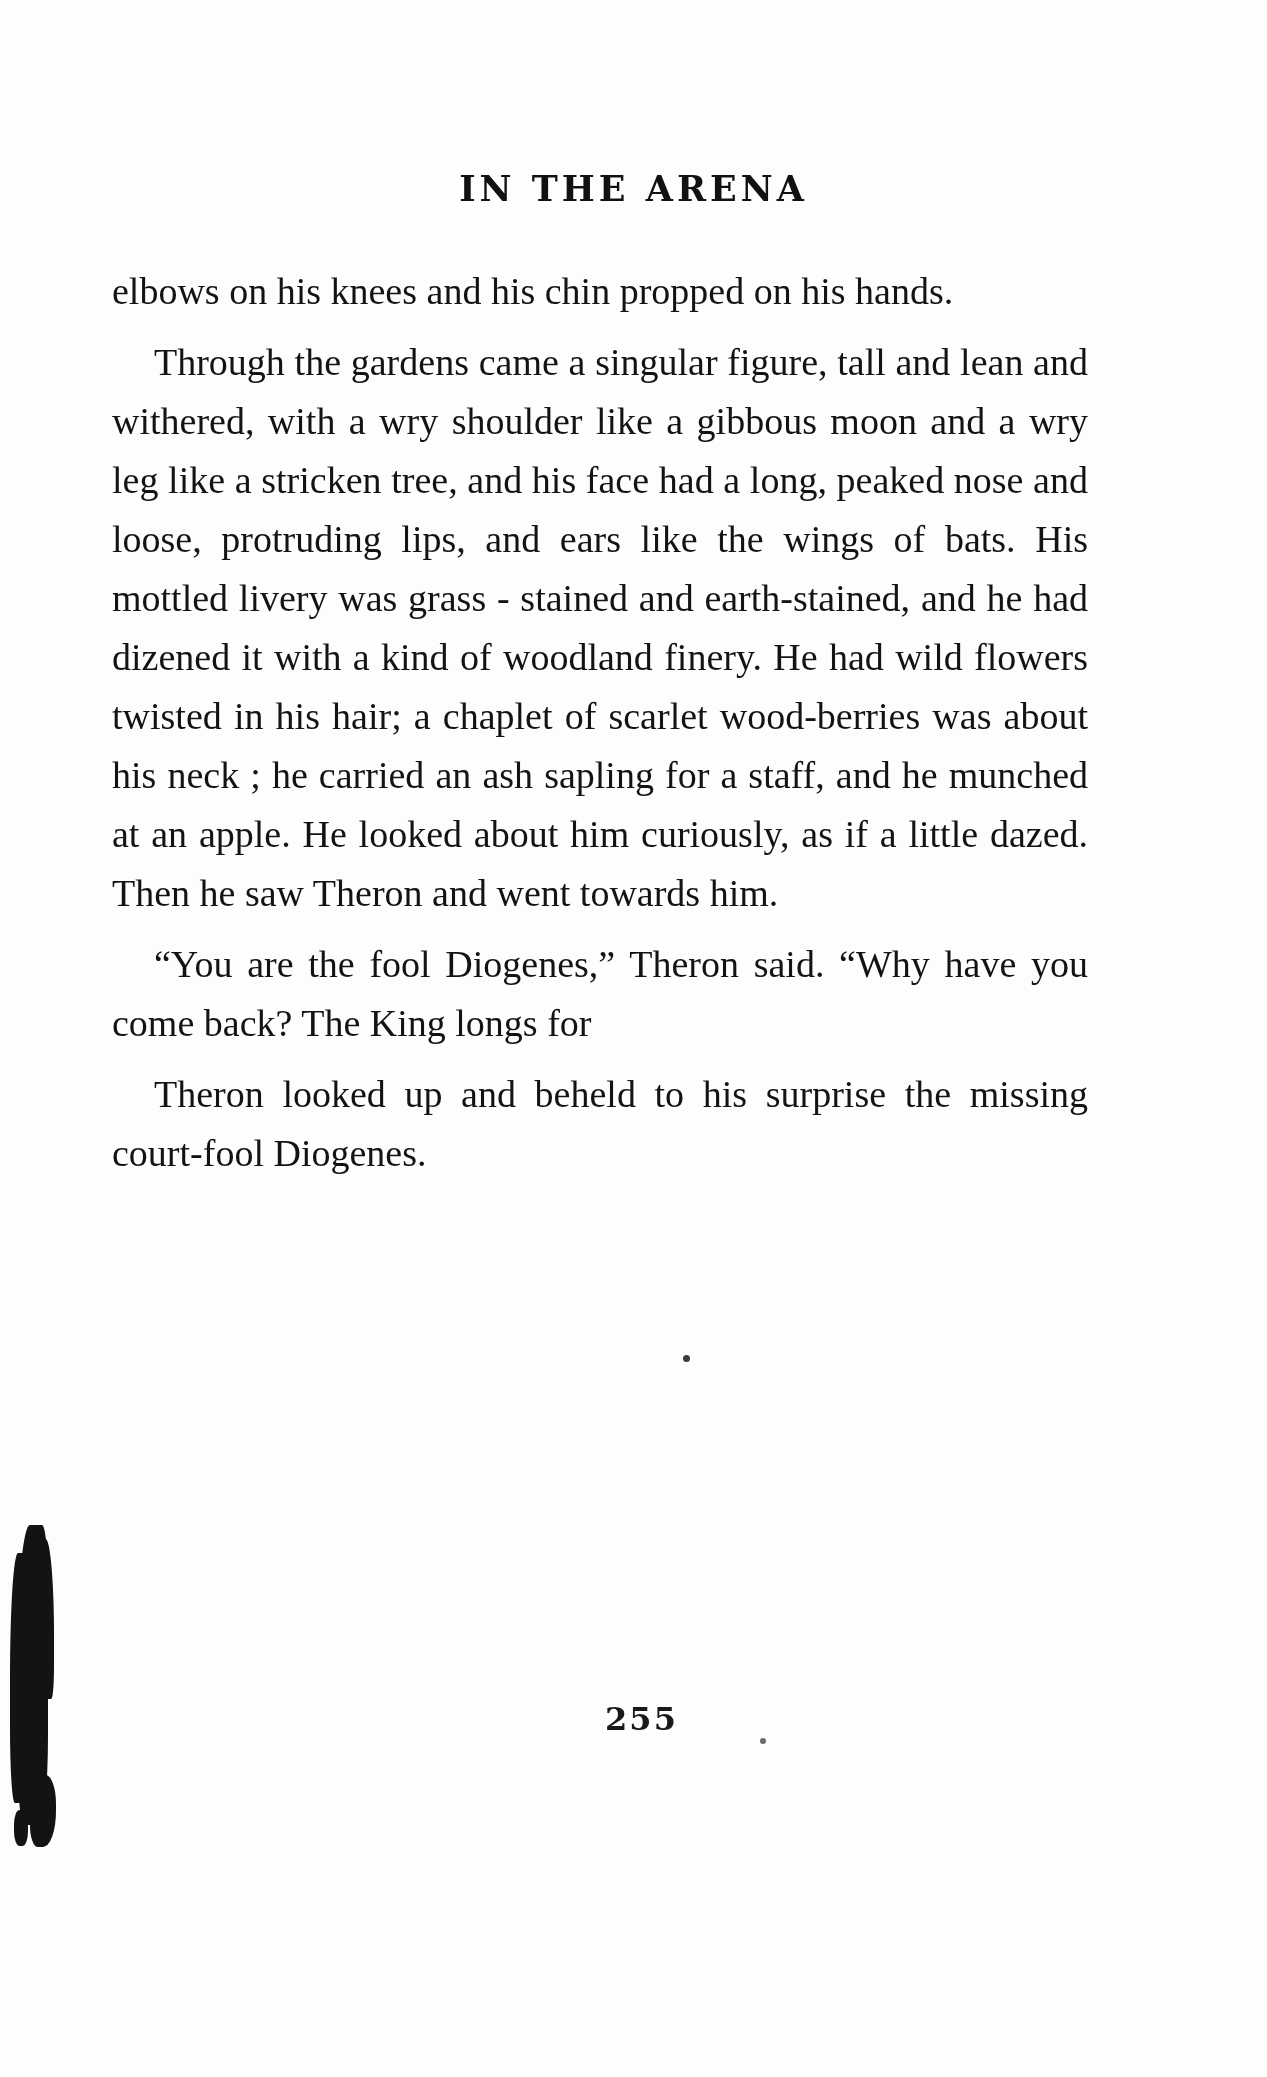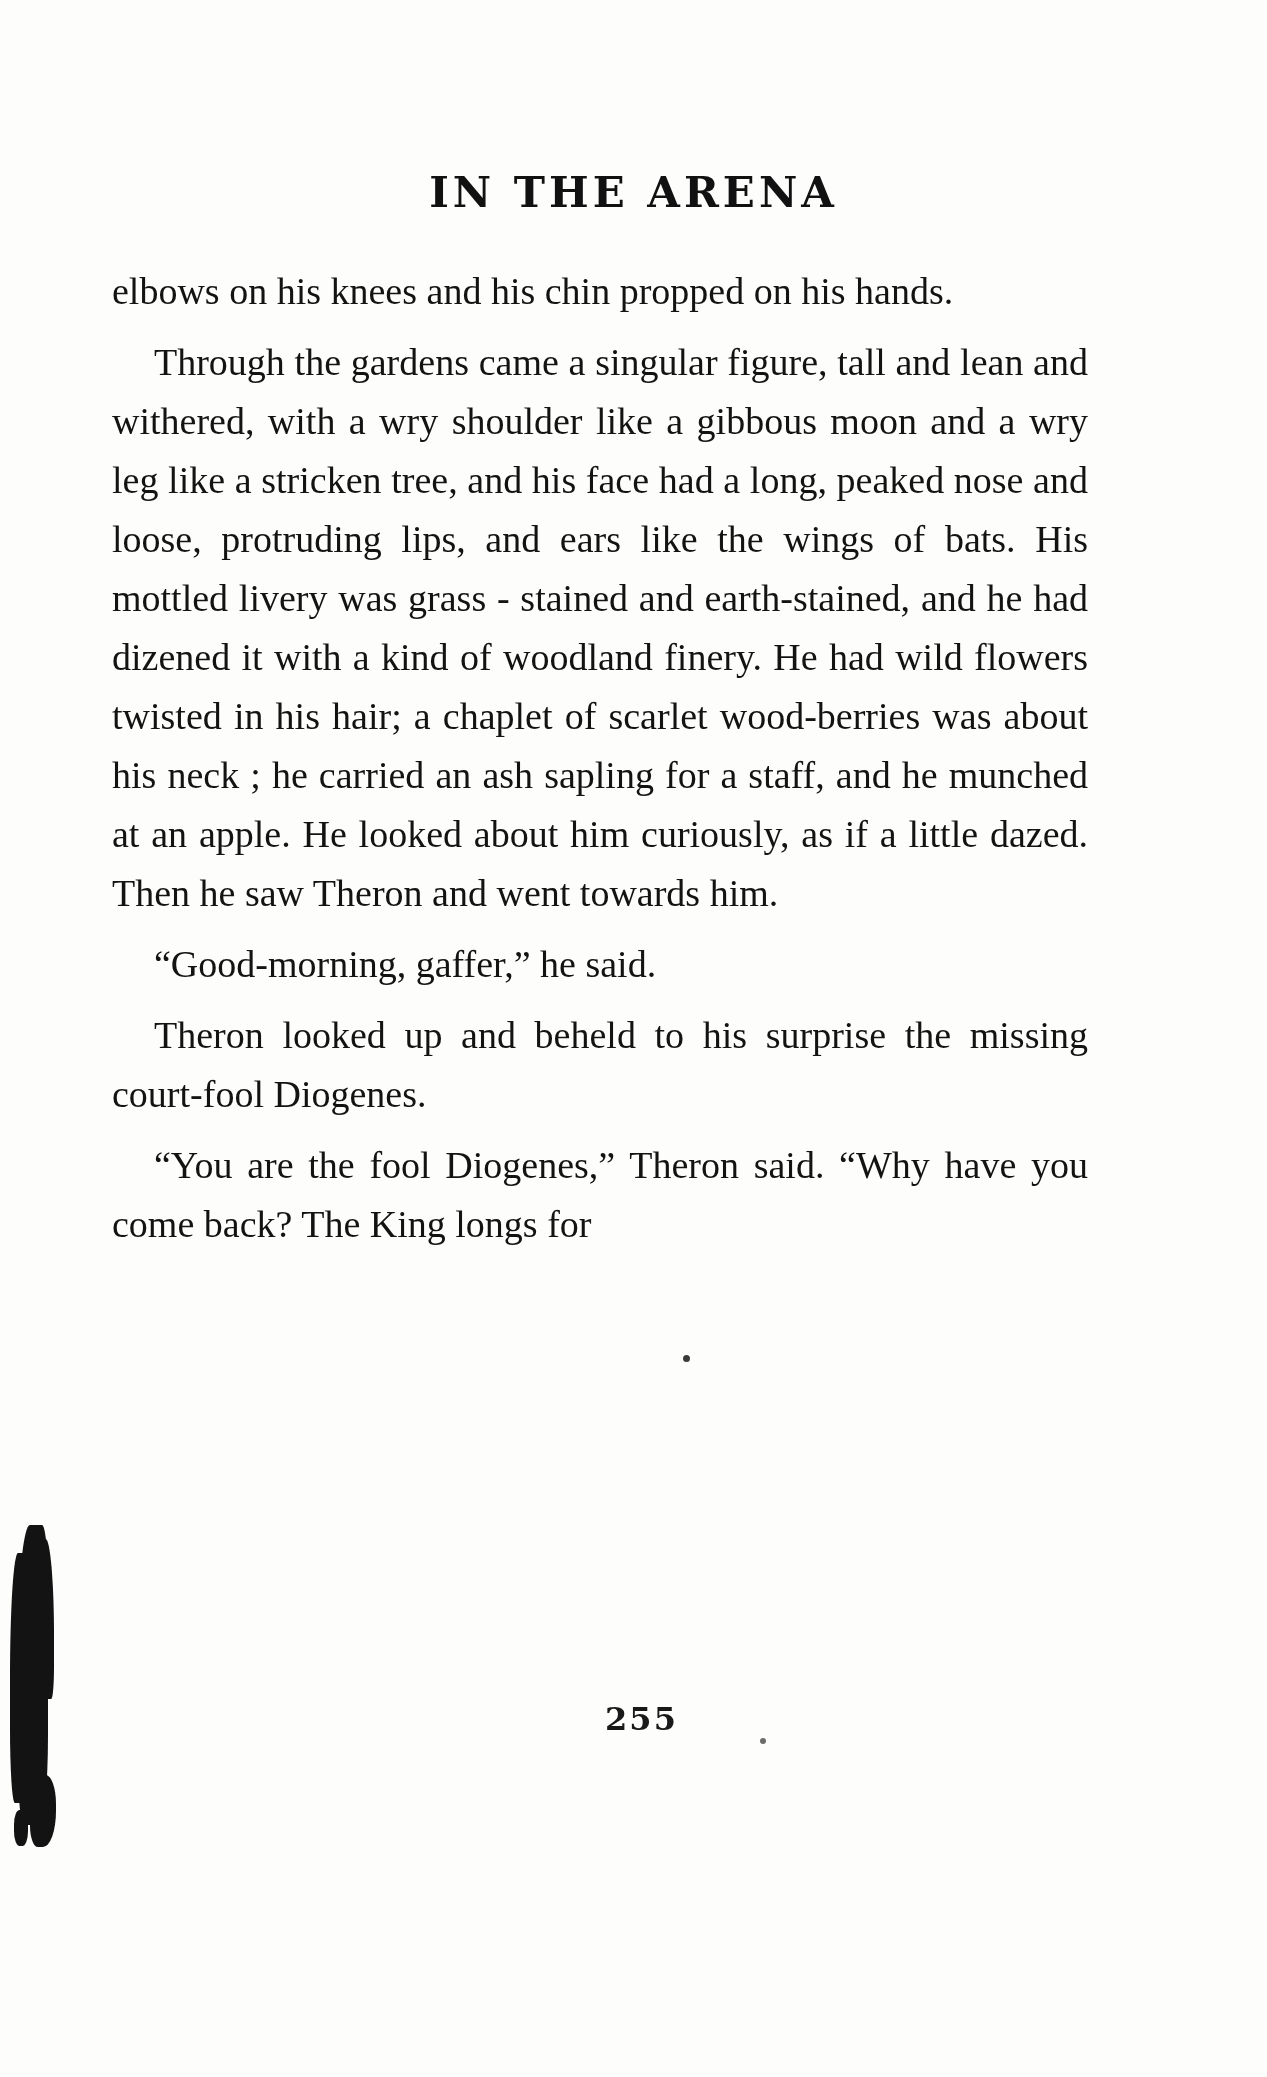--- a/index.html
+++ b/index.html
@@ -23,21 +23,21 @@
     height: 2077px;
     background: #fdfdfb;
   }
   .running-head {
     position: absolute;
     top: 168px;
     left: 0;
     width: 1267px;
     text-align: center;
     font-family: "DejaVu Serif", serif;
-    font-size: 42px;
+    font-size: 35px;
     font-weight: 700;
     letter-spacing: 4px;
     color: #111;
   }
   .body-text {
     position: absolute;
     top: 250px;
     left: 100px;
     width: 1000px;
     font-size: 38px;
@@ -108,23 +108,22 @@
 </head>
 <body>
 
 <div class="page">
 
   <div class="running-head">IN THE ARENA</div>
 
   <div class="body-text">
     <p>elbows on his knees and his chin propped on his hands.</p>
     <p class="indent">Through the gardens came a singular figure, tall and lean and withered, with a wry shoulder like a gibbous moon and a wry leg like a stricken tree, and his face had a long, peaked nose and loose, protruding lips, and ears like the wings of bats.  His mottled livery was grass - stained and earth-stained, and he had dizened it with a kind of woodland finery.  He had wild flowers twisted in his hair; a chaplet of scarlet wood-berries was about his neck ; he carried an ash sapling for a staff, and he munched at an apple. He looked about him curiously, as if a little dazed.  Then he saw Theron and went towards him.</p>
-    <p class="indent">“Good-morning, gaffer,” he said.</p>
+    <p class="indent">“You are the fool Diogenes,” Theron said. “Why have you come back?  The King longs for</p>
     <p class="indent">Theron looked up and beheld to his surprise the missing court-fool Diogenes.</p>
-    <p class="indent">“You are the fool Diogenes,” Theron said. “Why have you come back?  The King longs for</p>
   </div>
 
   <div class="stray-mark"></div>
   <div class="dot-mark"></div>
 
   <div class="edge-smudge">
     <i class="s1"></i>
       <i class="s2"></i>
       <i class="s3"></i>
       <i class="s4"></i>

